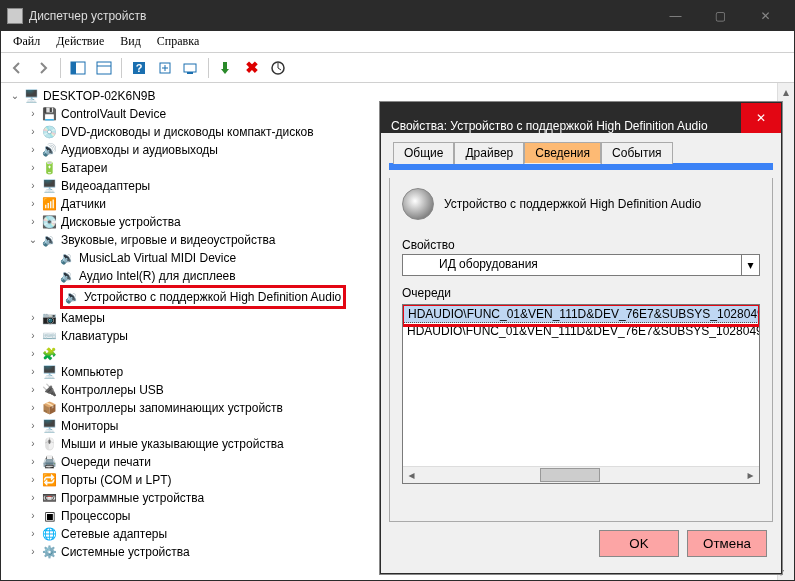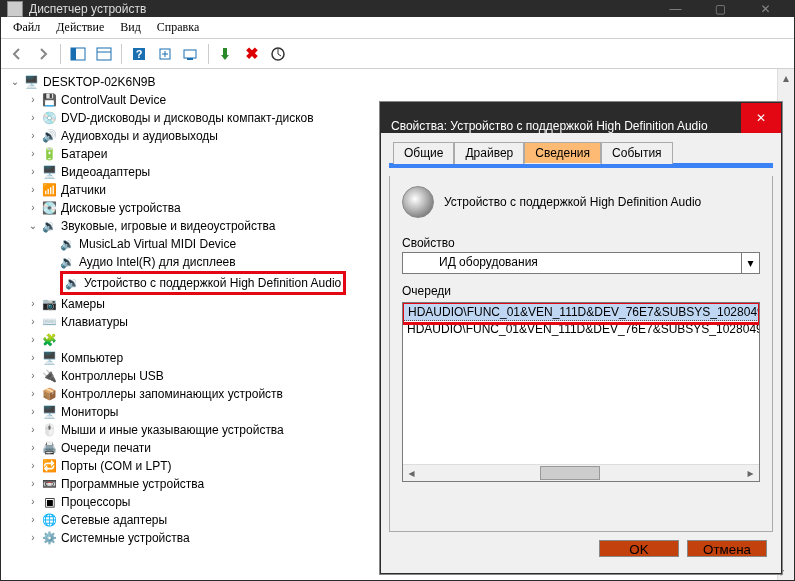--- a/index.html
+++ b/index.html
@@ -14,21 +14,21 @@
     position: relative;
   }
   
   .window {
     width: 795px; height: 581px;
     border: 1px solid #2b2b2b;
     background: #fff;
     display: flex; flex-direction: column;
   }
   .titlebar {
-    height: 16px; background: #2b2b2b; color: #ddd;
+    height: 30px; background: #2b2b2b; color: #ddd;
     display: flex; align-items: center; padding: 0 6px;
     font-size: 12px;
     justify-content: center;
   }
   .titlebar .app-icon { width: 16px; height: 16px; background:#ccc; margin-right:6px;
     display:inline-block; border:1px solid #888;}
   .titlebar .title { flex: 1; }
   .winbtns { display:flex; }
   .winbtn { width:45px; height:30px; display:flex; align-items:center; justify-content:center; color:#888;}
   .menubar {
@@ -63,21 +63,21 @@
     box-shadow: 0 0 0 1px #888;
   }
   .dialog .dlg-title {
     height:30px; background:#2b2b2b; color:#fff; display:flex; align-items:flex-end;
     padding:0 10px; font-size:12px;
   }
   .dialog .dlg-title .title-text { flex:1; }
   .dialog .dlg-close { width:40px; height:30px; background:#e30613; margin-right:-10px;
     display:flex; align-items:center; justify-content:center; color:#fff;}
   .dlg-body { flex:1; padding:8px; display:flex; flex-direction:column;}
-  .tabstrip { display:flex; border-bottom:5px solid #3b82f6; margin-bottom:8px; padding-left:4px;}
+  .tabstrip { display:flex; border-bottom:7px solid #3b82f6; margin-bottom:8px; padding-left:4px;}
   .tab { padding:3px 10px; border:1px solid #aaa; border-bottom:none; background:#f0f0f0;
     margin-right:0px; position:relative; top:1px; font-size:12px;}
   .tab.active { background:#fdba74; border-bottom:1px solid #f0f0f0;}
   .tab:not(.active){ background:#f0f0f0; }
   .tabpanel { flex:1; border:1px solid #aaa; border-top:none; padding:10px 12px;
     background:#f0f0f0; display:flex; flex-direction:column;}
   .device-row { display:flex; align-items:center; gap:10px; margin-bottom:14px;}
   .speaker-icon { width:32px; height:32px; border-radius:50%;
     background: radial-gradient(circle at 40% 40%, #fff, #bbb 40%, #777 80%);
     border:1px solid #888;}
@@ -89,21 +89,21 @@
     position:relative; overflow:hidden;}
   .listbox .row { padding:1px 4px; font-family:"Segoe UI",sans-serif; font-size:12px; white-space:nowrap;}
   .listbox .row.sel { background:#bfd7f3; border:1px dotted #555; }
   .listbox .hscroll { position:absolute; left:0; right:0; bottom:0; height:17px; background:#f0f0f0;
     border-top:1px solid #ddd; display:flex;}
   .listbox .hscroll .arrow { width:17px; display:flex; align-items:center; justify-content:center; color:#666;}
   .listbox .hscroll .track { flex:1; display:flex; align-items:center;}
   .listbox .hscroll .thumb { width:60px; height:14px; background:#cdcdcd; border:1px solid #999; margin-left:120px;}
   .hl-red { position:absolute; border:3px solid #e30613; pointer-events:none;}
   .dlg-buttons { display:flex; justify-content:flex-end; gap:8px; padding:8px 6px;}
-  .btn-std { width:80px; height:17px; border:1px solid #888; background:#c2410c; }
+  .btn-std { width:80px; height:27px; border:1px solid #888; background:#fca5a5; }
 
   .cut { overflow:hidden; }
 </style>
 </head>
 <body>
 
 <div class="window">
 
   <div class="titlebar">
     <span class="app-icon"></span>

